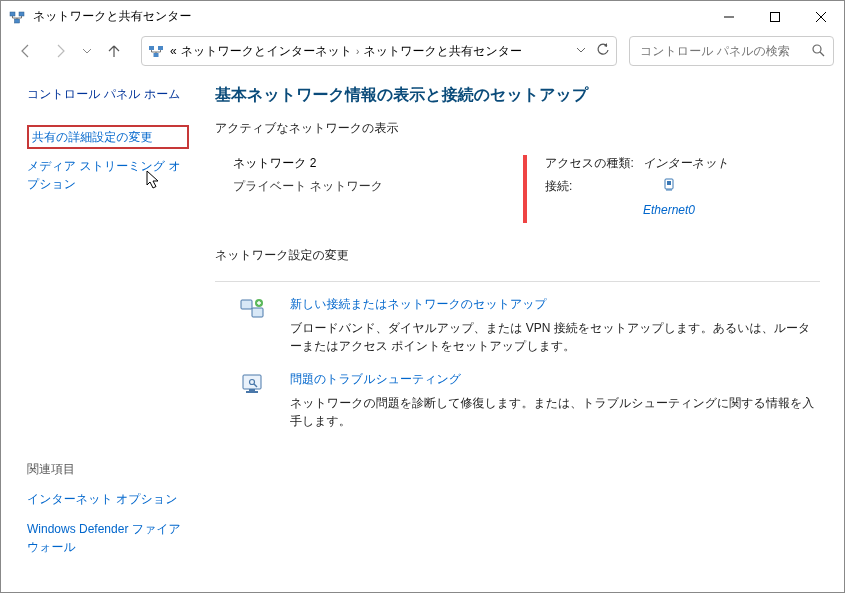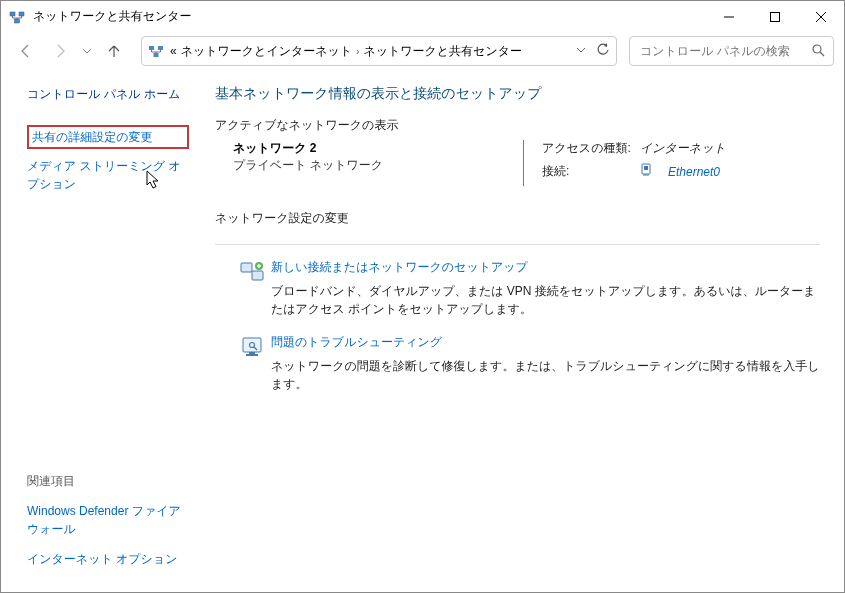--- a/index.html
+++ b/index.html
@@ -89,21 +89,21 @@
     background: transparent;
   }
   .searchbox .mag { color: #666; }
   
   .body {
     display: flex;
     height: calc(100% - 68px);
   }
   .sidebar {
     width: 200px;
-    padding: 16px 12px 12px 26px;
+    padding: 16px 12px 24px 26px;
     display: flex;
     flex-direction: column;
   }
   .sidebar a, .sidebar .link {
     color: #0066cc;
     text-decoration: none;
     cursor: pointer;
     margin-bottom: 12px;
     line-height: 1.5;
     display: block;
@@ -131,53 +131,53 @@
     width: 20px; height: 24px;
     pointer-events: none;
   }
   
   .main {
     flex: 1;
     padding: 16px 24px 12px 14px;
   }
   .main h2 {
     color: #0a4b7a;
-    font-size: 14px;
-    font-weight: normal;
+    font-size: 16px;
+    font-weight: bold;
     margin: 0 0 14px 0;
   }
   .section-label {
     color: #222;
-    margin-bottom: 0;
+    margin-bottom: 12px;
   }
   .network-row {
     display: flex;
     padding: 6px 0 18px 18px;
   }
   .network-left { flex: 0 0 290px; }
-  .network-left .nw-name { font-weight: bold; }
+  .network-left .nw-name { font-weight: normal; margin-bottom: 6px; }
   .network-left .nw-type { color: #333; }
   .network-right {
-    border-left: 1px solid #ef4444;
+    border-left: 4px solid #ef4444;
     padding-left: 18px;
     flex: 1;
   }
   .kv-row { display: flex; margin-bottom: 6px; }
   .kv-key { width: 98px; color: #222; }
   .kv-val { color: #222; font-style: italic; }
-  .kv-val.link { color: #0066cc; cursor: pointer; display: flex; align-items: center; gap: 16px; }
+  .kv-val.link { color: #0066cc; cursor: pointer; display: flex; align-items: center; gap: 8px; flex-direction: column; }
   .subheader {
     color: #222;
     border-bottom: 1px solid #ddd;
     padding-bottom: 17px;
     margin: 6px 0 14px 0;
   }
   .setting-item {
     display: flex;
-    gap: 4px;
+    gap: 23px;
     padding: 0 0 16px 24px;
   }
   .setting-icon {
     width: 28px; height: 28px;
     flex-shrink: 0;
   }
   .setting-text .st-title {
     color: #0066cc;
     cursor: pointer;
     margin-bottom: 6px;
@@ -276,22 +276,22 @@
   </div>
 </div>
 
 <div class="body">
   <div class="sidebar">
     <a class="link cp-home">コントロール パネル ホーム</a>
     <span class="link highlighted">共有の詳細設定の変更</span>
     <a class="link">メディア ストリーミング オプション</a>
     <div class="sidebar-spacer"></div>
     <div class="sidebar-heading">関連項目</div>
+    <a class="link">インターネット オプション</a>
     <a class="link">Windows Defender ファイアウォール</a>
-    <a class="link">インターネット オプション</a>
   </div>
 
   <div class="main">
     <h2>基本ネットワーク情報の表示と接続のセットアップ</h2>
     <div class="section-label">アクティブなネットワークの表示</div>
 
     <div class="network-row">
       <div class="network-left">
         <div class="nw-name">ネットワーク 2</div>
         <div class="nw-type">プライベート ネットワーク</div>

